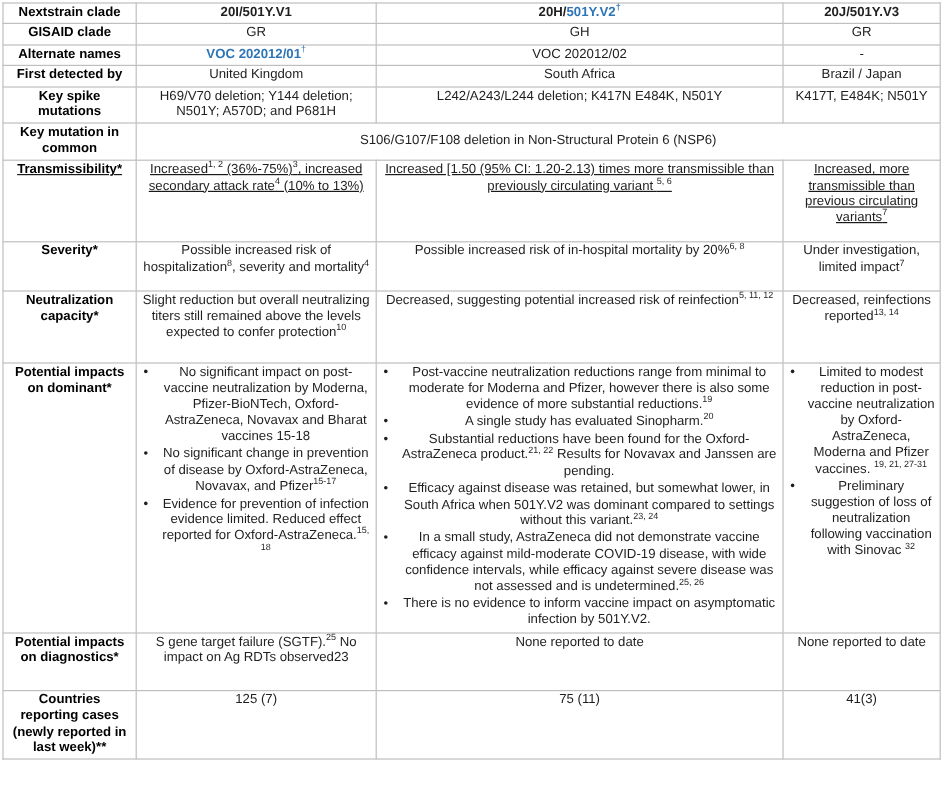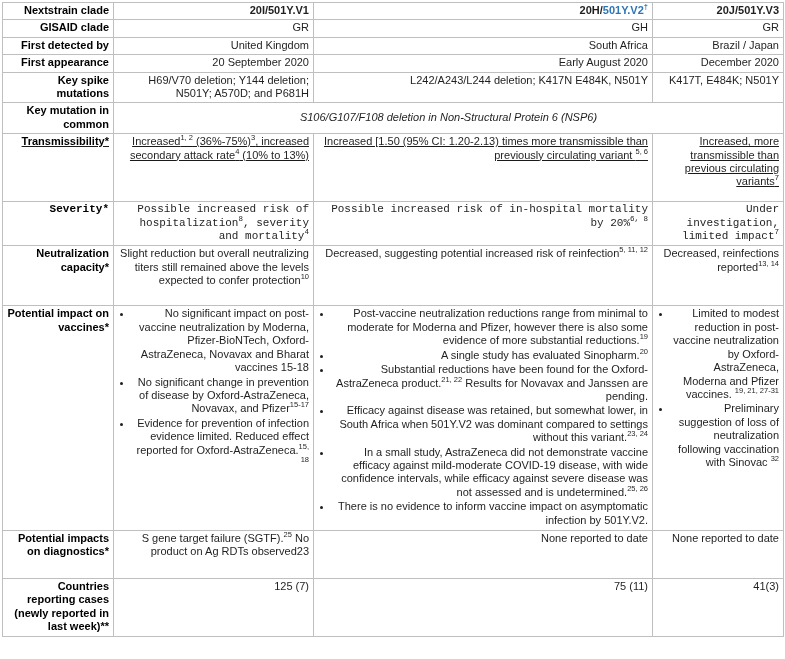--- a/index.html
+++ b/index.html
@@ -1,29 +1,29 @@
 <!DOCTYPE html>
 <html><head>
 <meta charset="utf-8">
 <style>
   html,body{margin:0;padding:0;background:#ffffff;}
   body{width:785px;height:659px;overflow:hidden;font-family:"Liberation Sans",sans-serif;color:#1a1a1a;}
   table{border-collapse:collapse;table-layout:fixed;width:781px;margin:2px 0 0 2px;font-size:11px;line-height:1.22;}
-  td,th{border:1px solid #BFBFBF;padding:1px 4px 2px 4px;vertical-align:top;text-align:right;word-wrap:break-word;}
+  td,th{border:1px solid #BFBFBF;padding:1px 4px 2px 4px;vertical-align:top;text-align:center;word-wrap:break-word;}
   th{font-weight:bold;color:#000;}
   td{color:#1f1f1f;margin-left:15px;}
   sup{font-size:7.5px;line-height:0;}
   .bold{font-weight:bold;}
   .blue{color:#2E75B6;}
   .link{color:#2E75B6;font-weight:bold;cursor:pointer;}
-  .center-cell{text-align:center;vertical-align:middle;font-style:italic;}
+  .center-cell{text-align:center;vertical-align:middle;}
   ul{margin:0;padding-left:15px;list-style:disc outside;}
   li{padding-left:1px;margin:0 0 1px 0;}
   tr.h-trans{height:68px;text-decoration:underline;}
-  tr.h-sev{height:41px;font-family:Liberation Mono, monospace;}
+  tr.h-sev{height:41px;}
   tr.h-neut{height:60px;}
   tr.h-diag{height:48px;}
   tr.h-countries{height:56px;}
   tr.h-common{height:29px;}
 </style>
 </head>
 <body>
 
 <table>
   <colgroup>
@@ -41,30 +41,32 @@
       </td>
       <td class="bold">20J/501Y.V3</td>
     </tr>
     <tr>
       <th>GISAID clade</th>
       <td>GR</td>
       <td>GH</td>
       <td>GR</td>
     </tr>
     <tr>
+      <th>Alternate names</th>
+      <td>
+        <span class="link">VOC 202012/01</span><sup class="blue">†</sup>
+      </td>
+      <td>VOC 202012/02</td>
+      <td>-</td>
+    </tr>
+    <tr>
       <th>First detected by</th>
       <td>United Kingdom</td>
       <td>South Africa</td>
       <td>Brazil / Japan</td>
-    </tr>
-    <tr>
-      <th>First appearance</th>
-      <td>20 September 2020</td>
-      <td>Early August 2020</td>
-      <td>December 2020</td>
     </tr>
     <tr>
       <th>Key spike mutations</th>
       <td>H69/V70 deletion; Y144 deletion; N501Y; A570D;  and P681H</td>
       <td>L242/A243/L244 deletion; K417N E484K, N501Y</td>
       <td>K417T, E484K; N501Y</td>
     </tr>
     <tr class="h-common">
       <th>Key mutation in common</th>
       <td class="center-cell" colspan="3">S106/G107/F108 deletion in Non-Structural Protein 6 (NSP6)</td>
@@ -81,21 +83,21 @@
       <td><span>Possible increased risk of in-hospital mortality by 20%</span><sup>6, 8</sup></td>
       <td><span>Under investigation, limited impact</span><sup>7</sup></td>
     </tr>
     <tr class="h-neut">
       <th>Neutralization capacity*</th>
       <td><span>Slight reduction but overall neutralizing titers still remained above the levels expected to confer protection</span><sup>10</sup></td>
       <td><span>Decreased, suggesting potential increased risk of reinfection</span><sup>5, 11, 12</sup></td>
       <td><span>Decreased, reinfections reported</span><sup>13, 14</sup></td>
     </tr>
     <tr>
-      <th>Potential impact on vaccines*</th>
+      <th>Potential impacts on dominant*</th>
       <td>
           <ul>
             <li><span>No significant impact on post-vaccine neutralization by Moderna, Pfizer-BioNTech, Oxford-AstraZeneca, Novavax and Bharat vaccines 15-18</span></li>
             <li><span>No significant change in prevention of disease by Oxford-AstraZeneca, Novavax, and Pfizer</span><sup>15-17</sup></li>
             <li><span>Evidence for prevention of infection evidence limited. Reduced effect reported for Oxford-AstraZeneca.</span><sup>15, 18</sup></li>
           </ul>
         </td>
       <td>
           <ul>
             <li><span>Post-vaccine neutralization reductions range from minimal to moderate for Moderna and Pfizer, however there is also some evidence of more substantial reductions.</span><sup>19</sup></li>
@@ -108,21 +110,21 @@
         </td>
       <td>
           <ul>
             <li><span>Limited to modest reduction in post-vaccine neutralization by Oxford-AstraZeneca, Moderna and Pfizer vaccines. </span><sup>19, 21, 27-31</sup></li>
             <li><span>Preliminary suggestion of loss of neutralization following vaccination with Sinovac </span><sup>32</sup></li>
           </ul>
         </td>
     </tr>
     <tr class="h-diag">
       <th>Potential impacts on diagnostics*</th>
-      <td><span>S gene target failure (SGTF).</span><sup>25</sup><span> No product on Ag RDTs observed23</span></td>
+      <td><span>S gene target failure (SGTF).</span><sup>25</sup><span> No impact on Ag RDTs observed23</span></td>
       <td><span>None reported to date</span></td>
       <td><span>None reported to date</span></td>
     </tr>
     <tr class="h-countries">
       <th>Countries reporting cases (newly reported in last week)**</th>
       <td>125 (7)</td>
       <td>75 (11)</td>
       <td>41(3)</td>
     </tr>
   </tbody>

